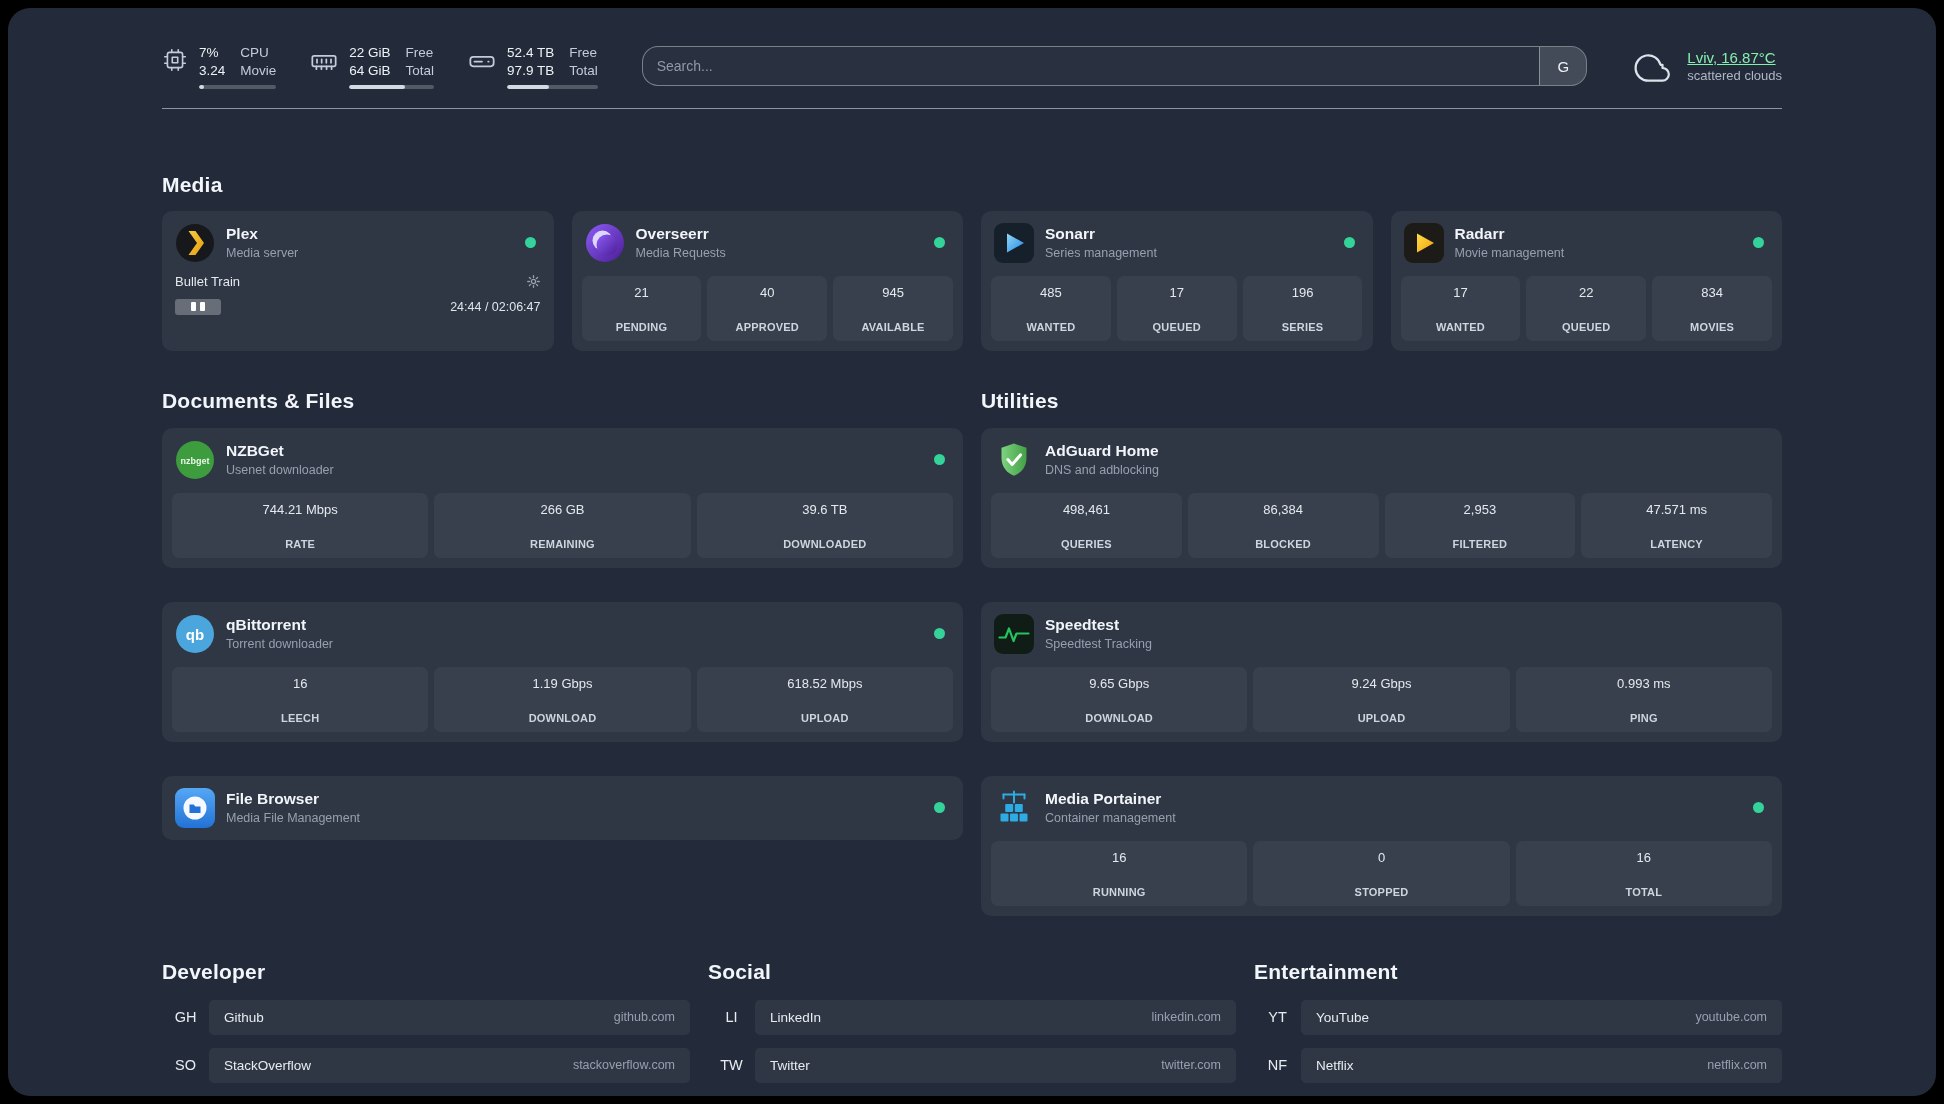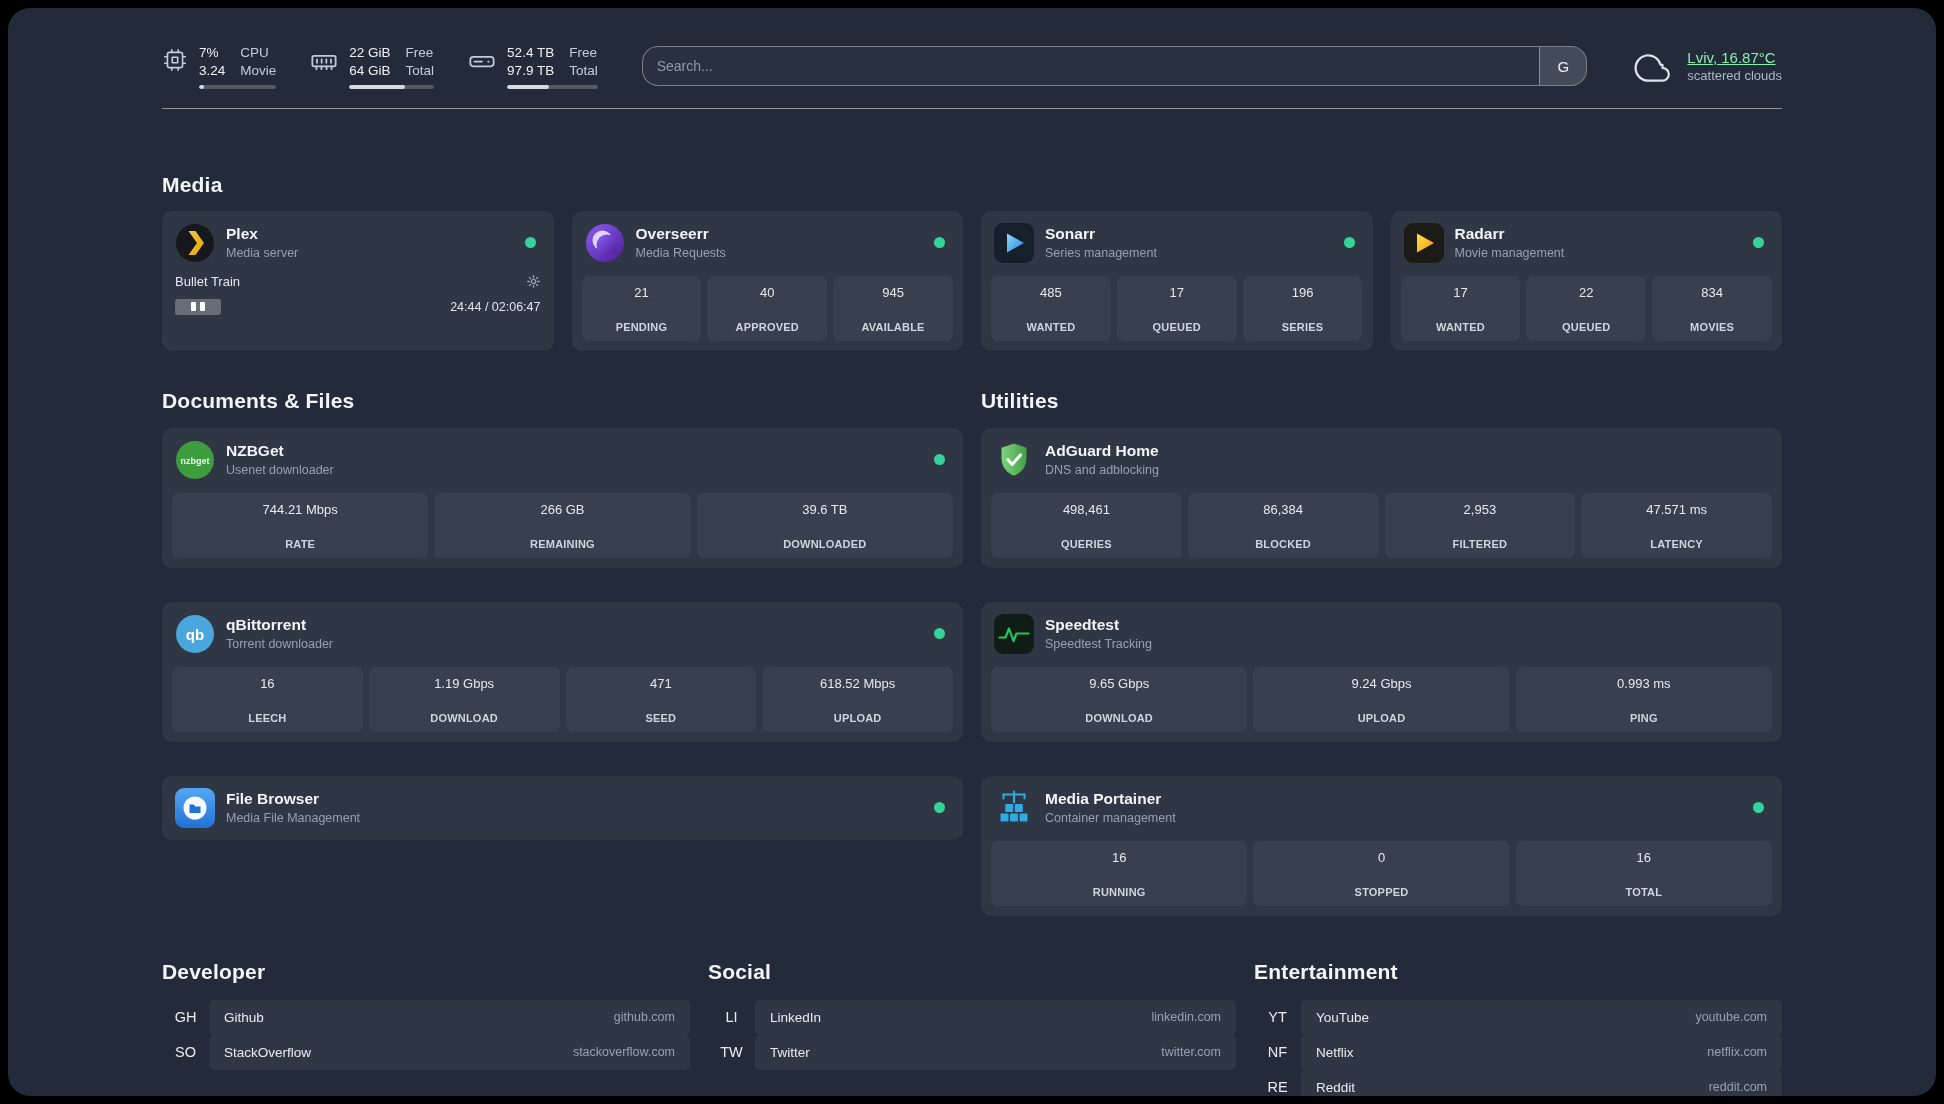--- a/index.html
+++ b/index.html
@@ -50,21 +50,21 @@
   .player-row2{display:flex;align-items:center;margin-top:10px;}
   .pause-btn{width:46px;height:16px;border-radius:3px;background:rgba(255,255,255,0.28);display:flex;align-items:center;justify-content:center;gap:4px;cursor:pointer;}
   .pause-btn span{width:5px;height:9px;background:#fff;border-radius:1px;}
   .time{margin-left:auto;font-size:12.5px;color:#dfe5ec;}
 
   .two-col{display:grid;grid-template-columns:1fr 1fr;gap:18px;margin-top:38px;align-items:start;}
   .col-cards{display:flex;flex-direction:column;gap:34px;margin-top:15px;}
 
   
   .bookmarks{display:grid;grid-template-columns:repeat(3,1fr);gap:18px;margin-top:44px;padding-bottom:20px;align-items:start;}
-  .bm-list{display:flex;flex-direction:column;margin-top:16px;}
+  .bm-list{display:flex;flex-direction:column;gap:13px;margin-top:16px;}
   .bm-row{display:flex;align-items:stretch;height:35px;cursor:pointer;}
   .bm-abbr{width:47px;display:flex;align-items:center;justify-content:center;font-size:14.5px;color:#e8ecf1;flex:none;}
   .bm-body{flex:1;background:rgba(255,255,255,0.06);border-radius:5px;display:flex;align-items:center;padding:0 15px;}
   .bm-name{font-size:13.5px;color:#e8ecf1;}
   .bm-domain{margin-left:auto;font-size:12.5px;color:#96a0af;}
 </style>
 </head>
 <body>
 
 <div class="stage">
@@ -375,24 +375,20 @@
             <span class="dot"></span>
           </div>
           <div class="stats">
             <div class="stat">
               <div class="stat-value">16</div>
               <div class="stat-label">LEECH</div>
             </div>
             <div class="stat">
               <div class="stat-value">1.19 Gbps</div>
               <div class="stat-label">DOWNLOAD</div>
-            </div>
-            <div class="stat">
-              <div class="stat-value">471</div>
-              <div class="stat-label">SEED</div>
             </div>
             <div class="stat">
               <div class="stat-value">618.52 Mbps</div>
               <div class="stat-label">UPLOAD</div>
             </div>
           </div>
         </div>
 
         <div class="card">
           <div class="svc-header">

